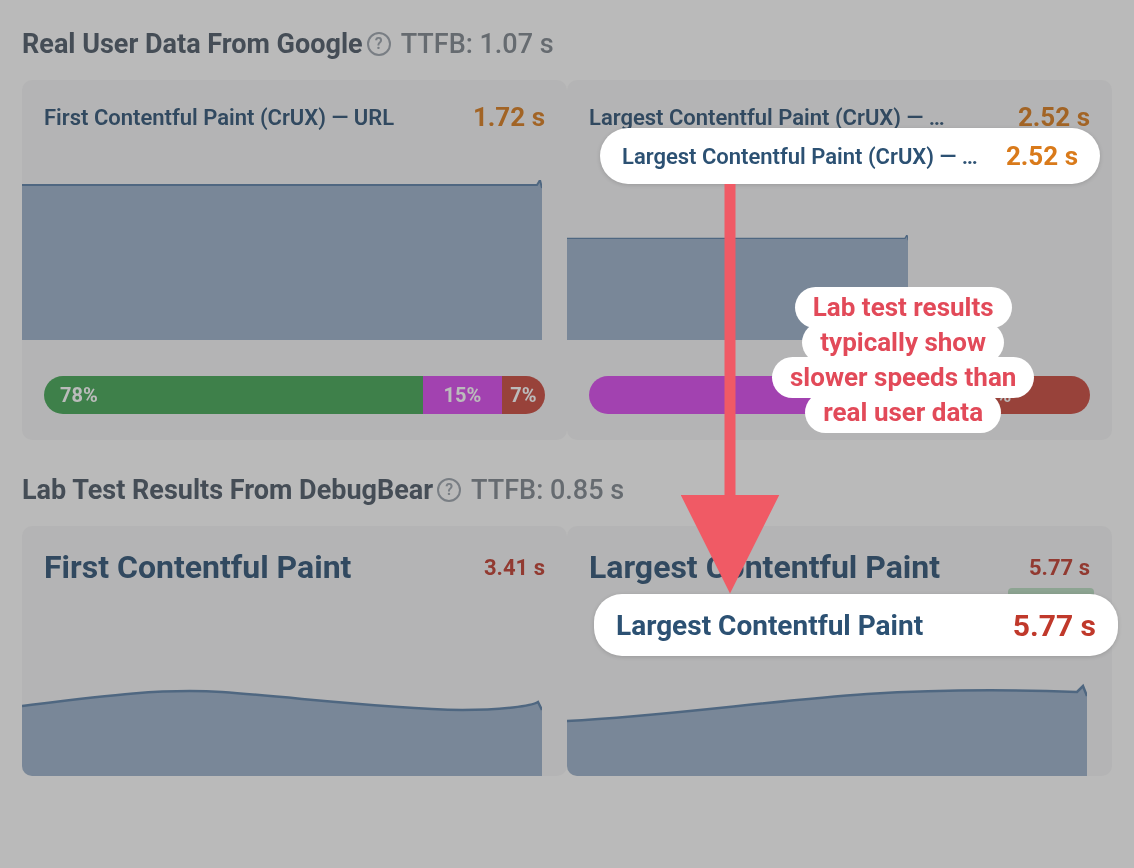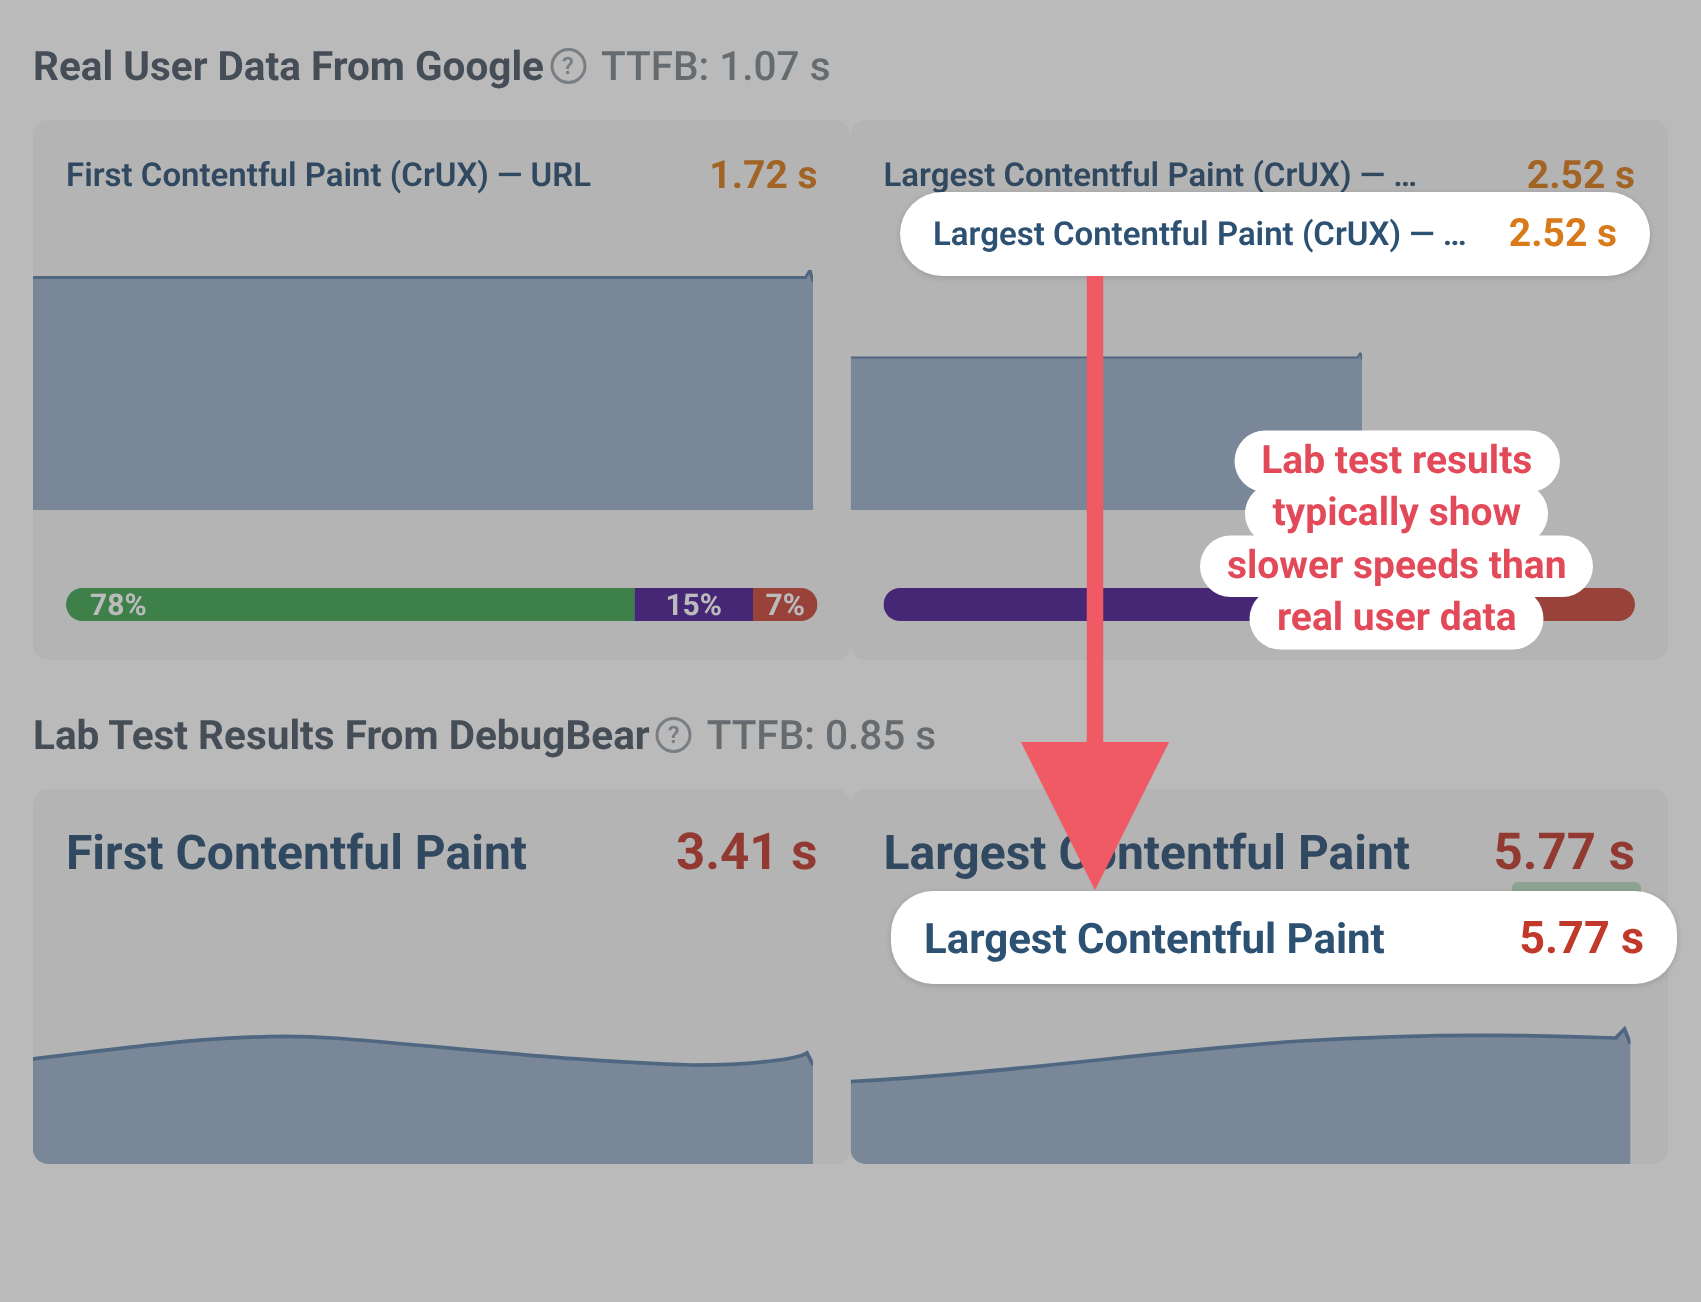--- a/index.html
+++ b/index.html
@@ -75,55 +75,55 @@
   .metric-name.big {
     font-size: 32px;
     font-weight: 700;
   }
   .metric-value {
     font-size: 26px;
     font-weight: 700;
     white-space: nowrap;
   }
   .metric-value.big {
-    font-size: 34px;
+    font-size: 22px;
   }
   .val-orange { color: #d97a1a; }
   .val-red { color: #c0392b; }
   .area-chart {
     position: absolute;
     left: 0;
     right: 0;
     height: 160px;
     bottom: 100px;
   }
   .area-chart.lab {
     bottom: 0;
     height: 110px;
   }
   .dist-bar {
     position: absolute;
     bottom: 26px;
     left: 22px;
     right: 22px;
-    height: 22px;
+    height: 38px;
     display: flex;
     border-radius: 19px;
     overflow: hidden;
   }
   .dist-seg {
     display: flex;
     align-items: center;
     color: #fff;
     font-weight: 700;
     font-size: 20px;
     padding: 0 16px;
   }
   .seg-green { background: #3fa552; }
-  .seg-orange { background: #4c1d95; justify-content: center; padding: 0 6px; }
+  .seg-orange { background: #d946ef; justify-content: center; padding: 0 6px; }
   .seg-red { background: #c9463a; justify-content: center; padding: 0 6px; }
   .lab-row .card { height: 250px; }
   .delta-badge {
     position: absolute;
     top: 62px;
     right: 18px;
     background: #b9dcc0;
     color: #2f6d3e;
     font-weight: 700;
     font-size: 18px;
@@ -268,18 +268,18 @@
 
 <svg class="arrow" style="left:700px; top:184px; width:60px; height:400px;" viewBox="0 0 60 400">
   <defs>
     <marker id="ah" viewBox="0 0 10 10" refX="5" refY="5" markerWidth="9" markerHeight="9" orient="auto-start-reverse">
       <path d="M0,0 L10,5 L0,10 Z" fill="#f05a65"></path>
     </marker>
   </defs>
   <path d="M30,0 C30,150 30,250 30,360" stroke="#f05a65" stroke-width="11" fill="none" marker-end="url(#ah)"></path>
 </svg>
 
-<div class="annotation" style="left:800px; top:290px;">
+<div class="annotation" style="left:772px; top:290px;">
   <div class="anno-line">Lab test results</div><br>
   <div class="anno-line">typically show</div><br>
   <div class="anno-line">slower speeds than</div><br>
   <div class="anno-line">real user data</div>
 </div>
 
 </body></html>

